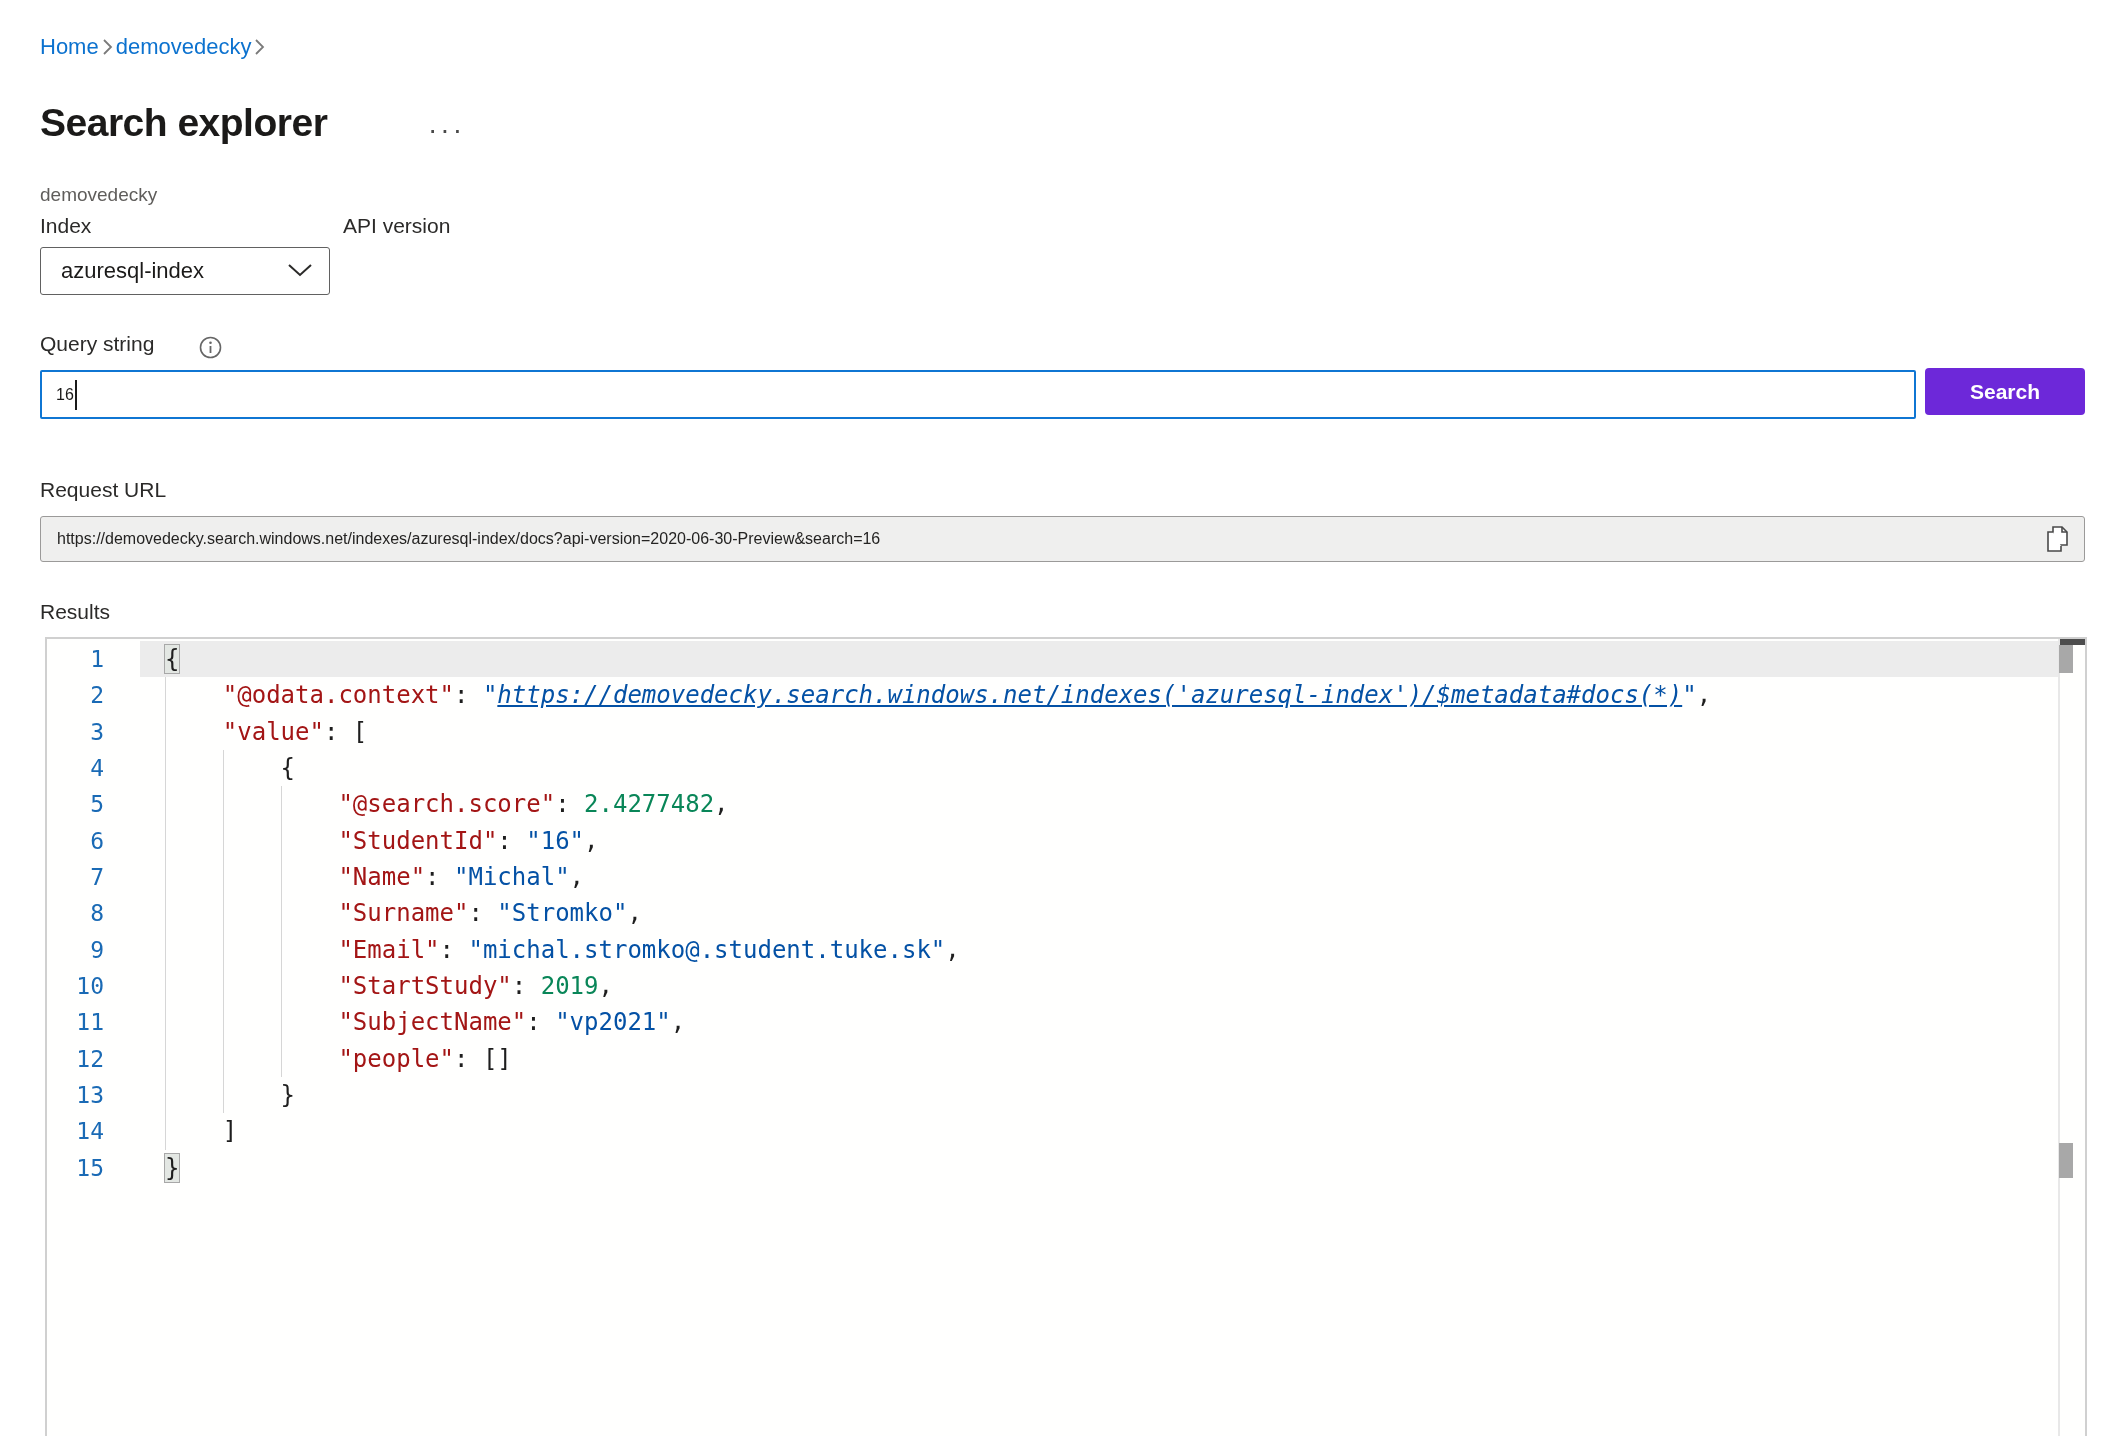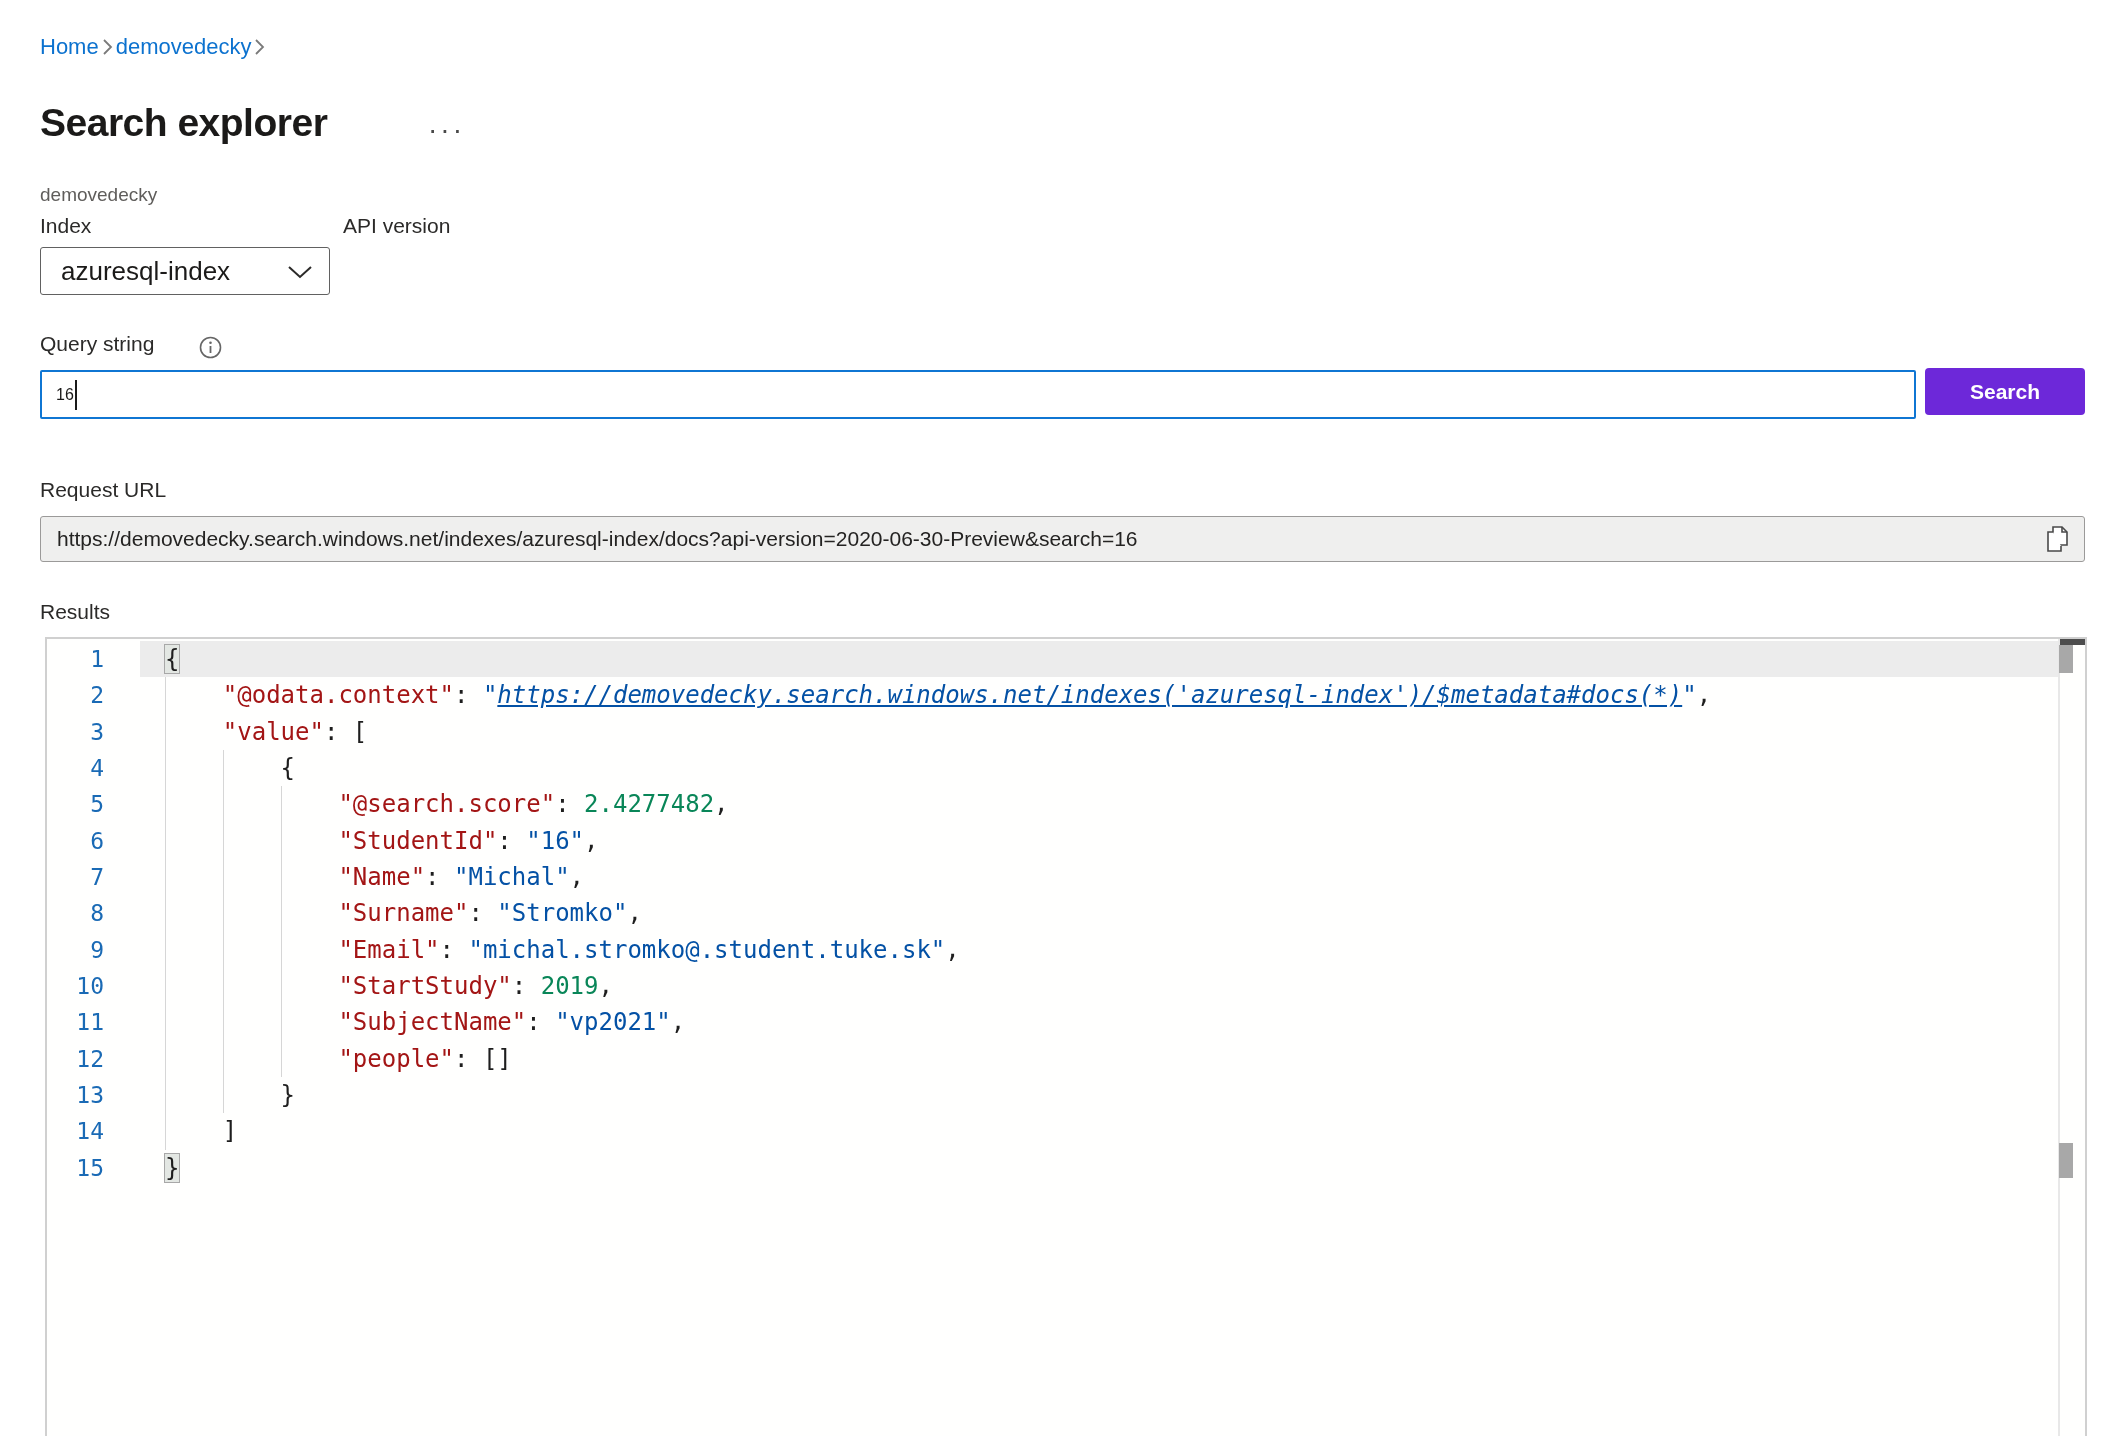--- a/index.html
+++ b/index.html
@@ -15,36 +15,36 @@
   .page-title{position:absolute;left:40px;top:101px;margin:0;font-size:39px;font-weight:700;color:#1b1a19;letter-spacing:-.5px;}
   .more-btn{position:absolute;left:428px;top:120px;font-size:28px;color:#494949;letter-spacing:3px;line-height:20px;cursor:pointer;background:none;border:none;padding:0;font-family:inherit;}
   .subtitle{position:absolute;left:40px;top:184px;font-size:19px;color:#5f5d5b;}
 
   
   .field-label{position:absolute;font-size:21px;color:#2b2a29;}
 
   
   .dropdown{position:absolute;top:247px;height:48px;box-sizing:border-box;border:1.5px solid #616161;border-radius:3px;
             background:#fff;display:flex;align-items:center;justify-content:space-between;padding:0 16px 0 20px;
-            font-size:26px;color:#1b1a19;cursor:pointer;}
+            font-size:22px;color:#1b1a19;cursor:pointer;}
   .dropdown svg{flex:none;}
 
   
   .info-icon{position:absolute;left:199px;top:336px;cursor:default;}
   .query-input{position:absolute;left:40px;top:370px;width:1876px;height:49px;box-sizing:border-box;
                border:2.5px solid #0f76d3;border-radius:2px;background:#fff;display:flex;align-items:center;
                padding:0 14px;font-size:16px;color:#1b1a19;}
   .caret{display:inline-block;width:2px;height:30px;background:#1a1a1a;margin-left:1px;}
   .search-btn{position:absolute;left:1925px;top:368px;width:160px;height:47px;background:#6d28d9;color:#fff;
               border:none;border-radius:4px;font-size:21px;font-weight:700;font-family:inherit;cursor:pointer;}
 
   
   .url-field{position:absolute;left:40px;top:516px;width:2045px;height:46px;box-sizing:border-box;
              background:#efefee;border:1.5px solid #9b9a99;border-radius:3px;display:flex;align-items:center;
-             padding:0 12px 0 16px;font-size:21px;color:#242322;}
+             padding:0 12px 0 16px;font-size:16px;color:#242322;}
   .url-text{flex:1;white-space:nowrap;overflow:hidden;}
   .copy-btn{background:none;border:none;padding:2px;cursor:pointer;display:flex;align-items:center;}
 
   
   .editor{position:absolute;left:45px;top:637px;width:2042px;height:802px;box-sizing:border-box;
           border:2px solid #d0d0d0;background:#fffffe;}
   .editor,.editor *{font-family:"DejaVu Sans Mono","Liberation Mono",monospace;}
   .gutter{position:absolute;left:0;top:2px;width:93px;}
   .ln{height:36.33px;line-height:36.33px;text-align:right;padding-right:36px;font-size:23px;color:#1a6ab5;}
   .code-area{position:absolute;left:93px;top:2px;width:1918px;}

